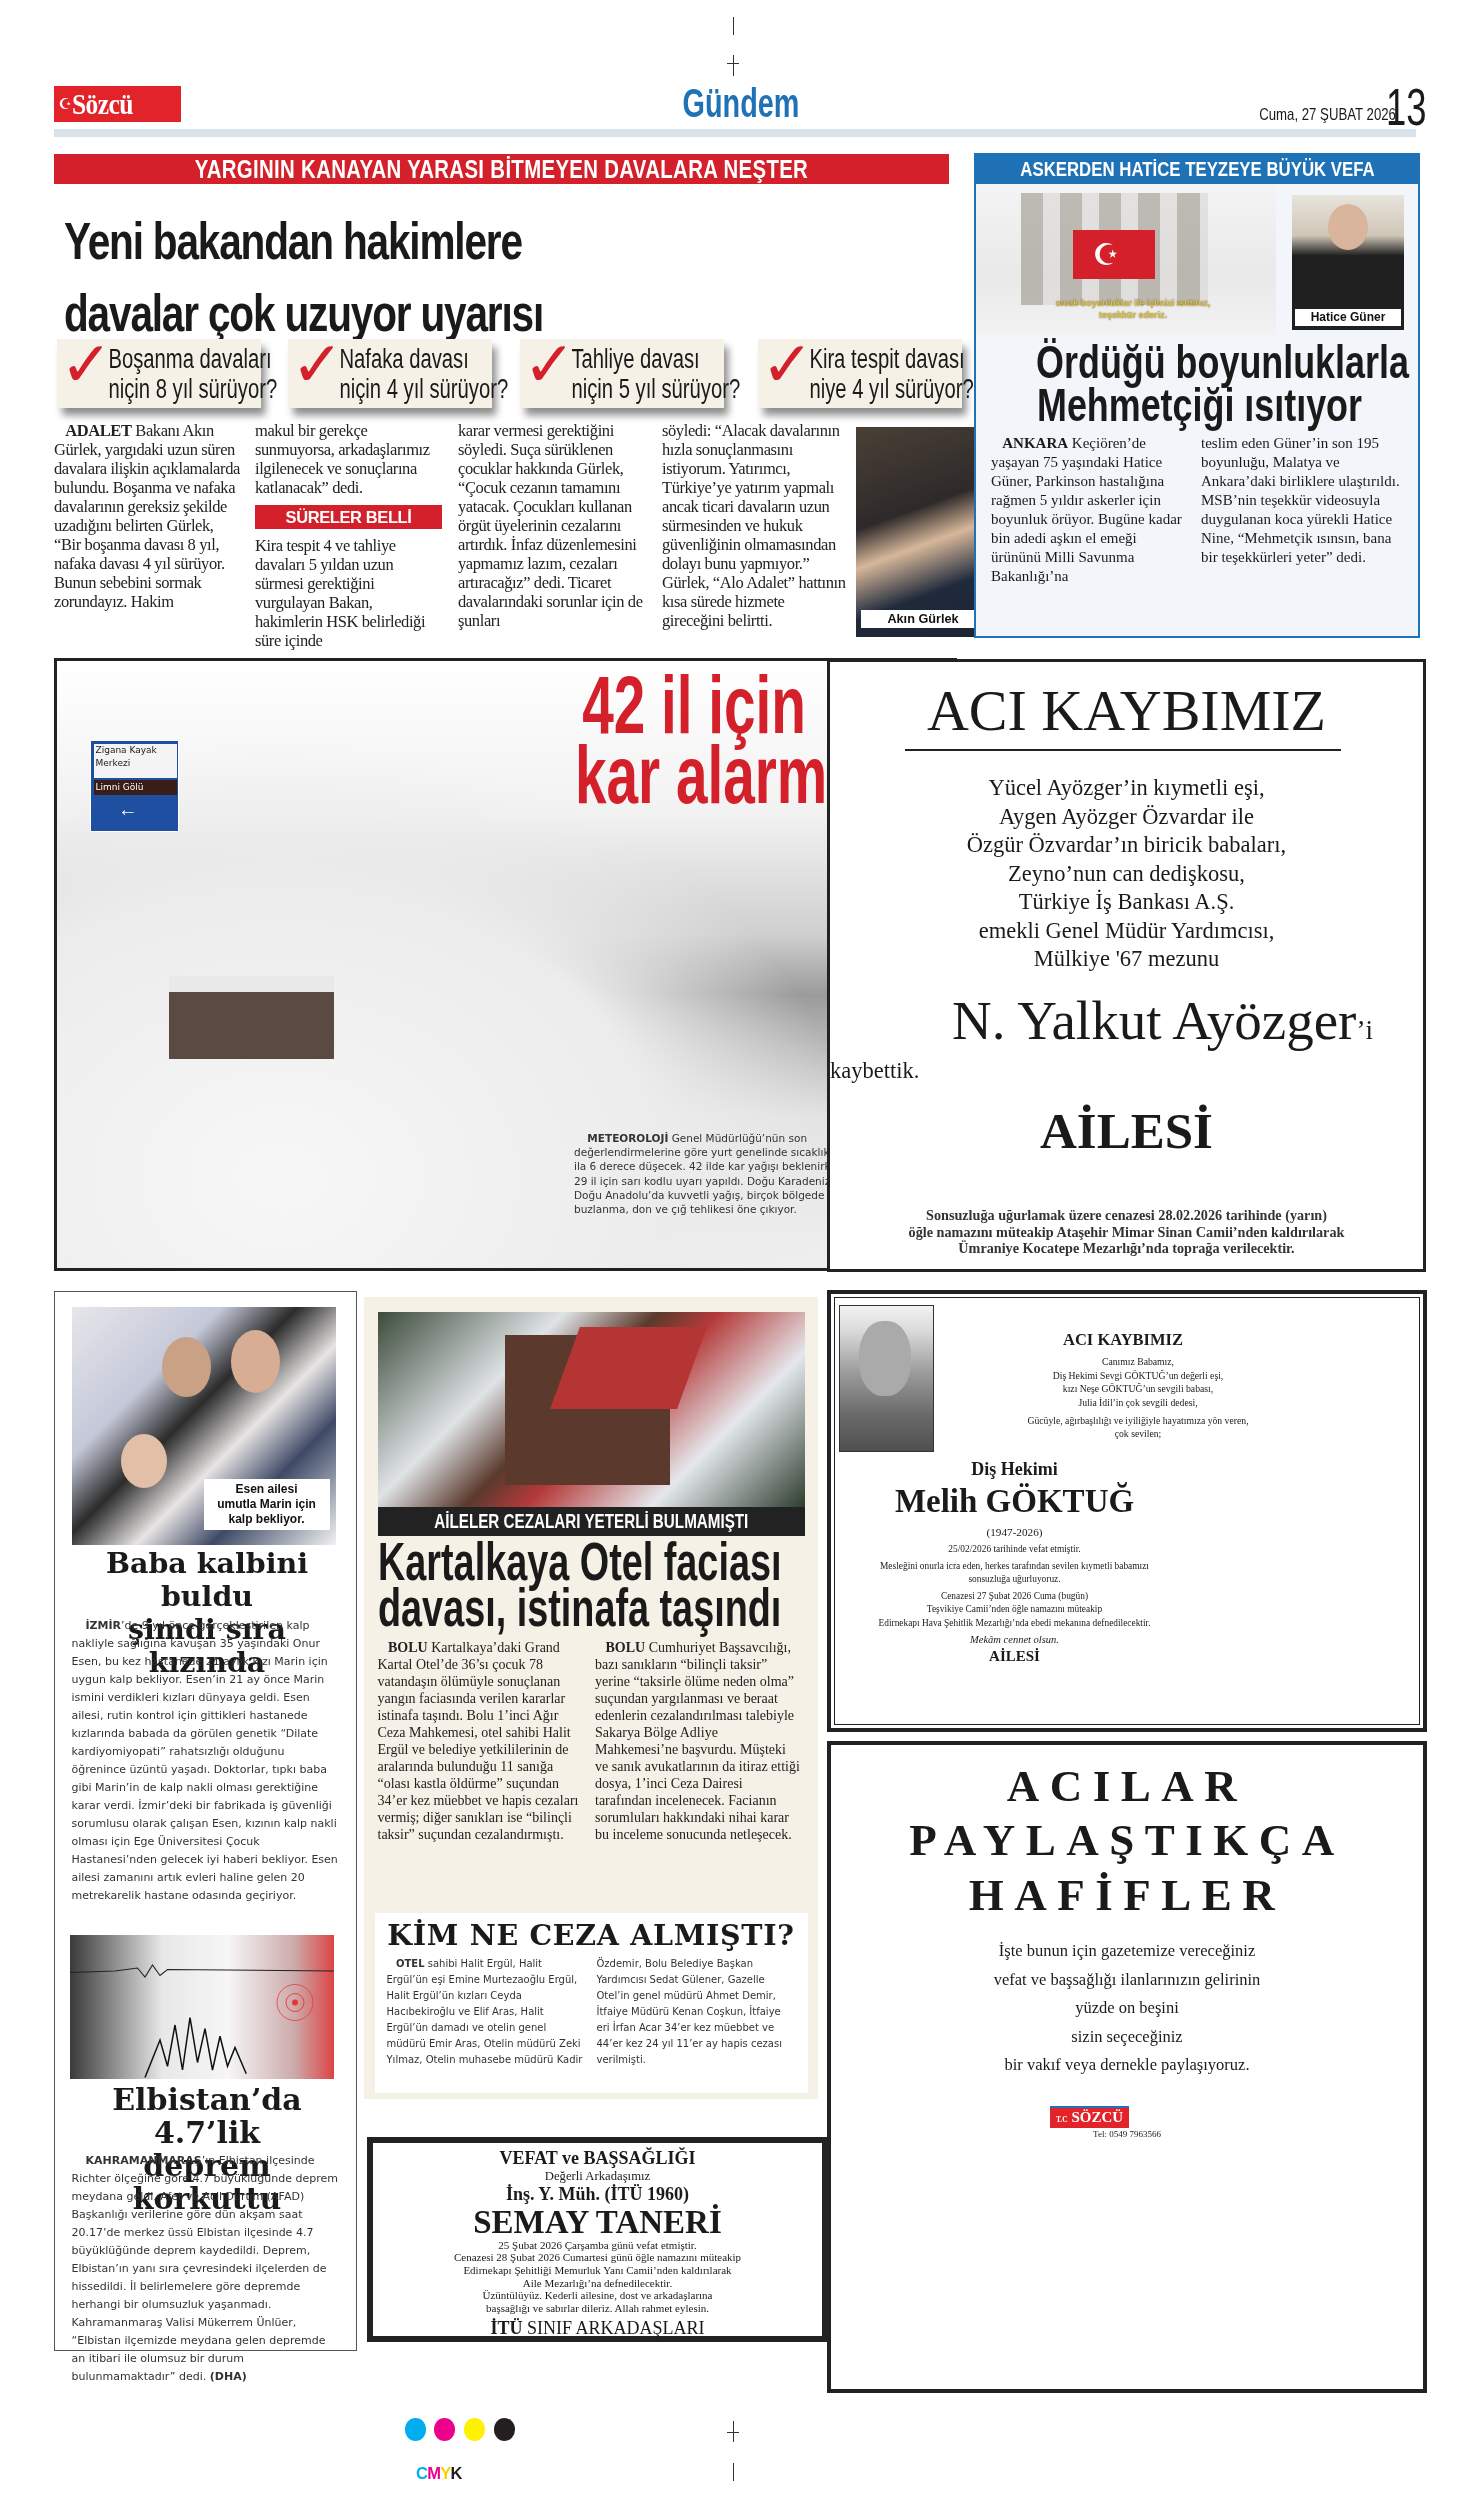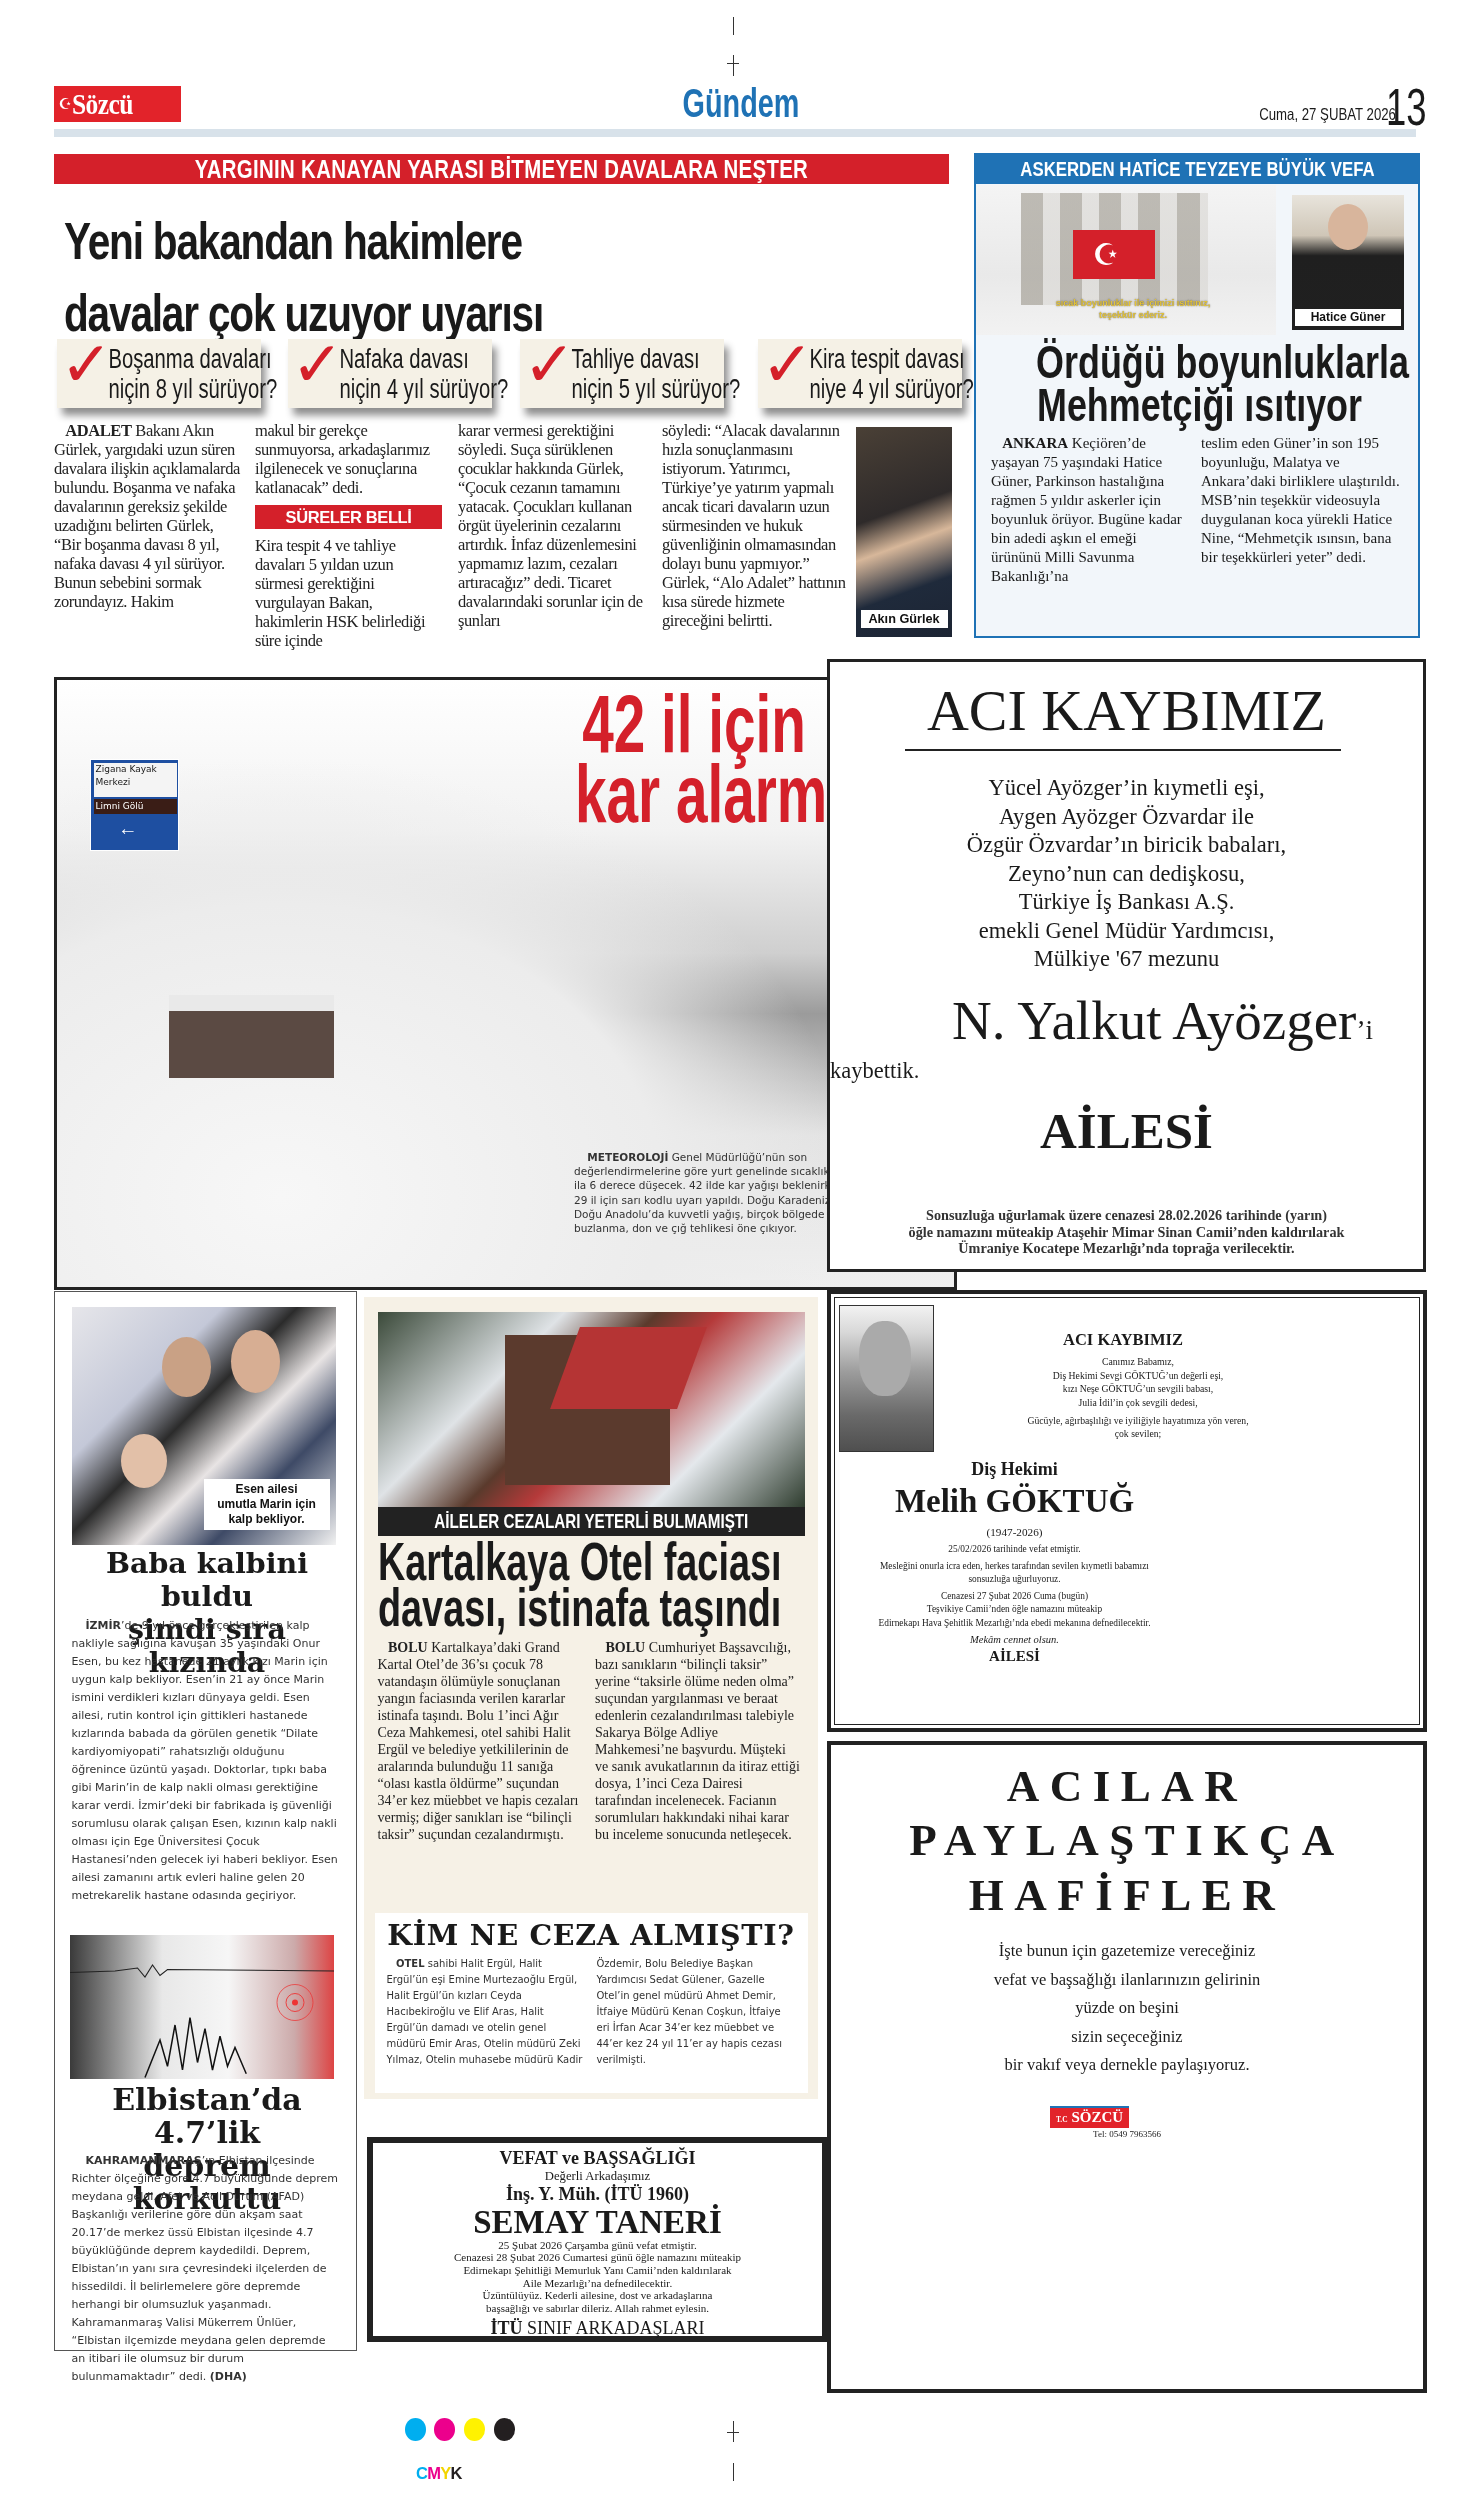--- a/index.html
+++ b/index.html
@@ -33,21 +33,21 @@
   .qcard .qtxt{position:absolute;left:30px;right:3px;top:4.5px;text-align:center;font-family:"Liberation Sans",sans-serif;font-size:27px;line-height:30px;}
   .qcard .qtxt div{transform:scaleX(.75);white-space:nowrap;}
   
   .col{position:absolute;font-size:16.5px;line-height:19px;color:#222;}
   .col.narrow{font-family:"Liberation Serif",serif;letter-spacing:-0.4px;}
   .lead{font-weight:bold;}
   .subhead-red{background:#d4202a;color:#fff;text-align:center;font-family:"Liberation Sans",sans-serif;font-weight:bold;font-size:16.5px;line-height:24px;margin:7.5px 0;}
   .photo{position:absolute;overflow:hidden;}
   .caption-box{position:absolute;background:#fff;font-family:"Liberation Sans",sans-serif;font-weight:bold;color:#111;text-align:center;}
   
-  .snow{position:absolute;left:54px;top:677px;width:897px;height:607px;border:3px solid #222;background:#fff;overflow:hidden;}
+  .snow{position:absolute;left:54px;top:658px;width:897px;height:607px;border:3px solid #222;background:#fff;overflow:hidden;}
   .snow-title{position:absolute;left:419px;top:9px;width:330px;text-align:right;color:#d4202a;font-family:"Liberation Sans",sans-serif;font-weight:bold;font-size:81px;line-height:70px;}
   .snow-title div{transform:scaleX(.7);transform-origin:right;white-space:nowrap;}
   .snow-text{position:absolute;left:517px;top:470px;width:285px;font-family:"DejaVu Sans",sans-serif;font-size:10.5px;line-height:14.2px;color:#333;}
   
   .obit1{position:absolute;left:827px;top:659px;width:593px;height:607px;border:3.7px solid #222;background:#fff;}
   .obit1 .t1{position:absolute;left:0;width:100%;top:15px;text-align:center;font-size:58px;font-family:"Liberation Serif",serif;}
   .obit1 .rule{position:absolute;left:75px;right:82px;top:87px;height:2.2px;background:#222;}
   .obit1 .lines{position:absolute;left:0;width:100%;top:112px;text-align:center;font-size:22.5px;line-height:28.5px;}
   .obit1 .name{position:absolute;left:0;width:100%;top:327px;text-align:center;font-size:55px;padding-left:36px;}
   .obit1 .name small{font-size:27px;}
@@ -135,21 +135,21 @@
 </div>
 
 <div class="col narrow" style="left:54px;top:421px;width:187px;">&nbsp;&nbsp;&nbsp;<span class="lead">ADALET</span><span> Bakanı Akın Gürlek, yargıdaki uzun süren davalara ilişkin açıklamalarda bulundu. Boşanma ve nafaka davalarının gereksiz şekilde uzadığını belirten Gürlek, “Bir boşanma davası 8 yıl, nafaka davası 4 yıl sürüyor. Bunun sebebini sormak zorundayız. Hakim</span></div>
 <div class="col narrow" style="left:255px;top:421px;width:187px;">
   <span>makul bir gerekçe sunmuyorsa, arkadaşlarımız ilgilenecek ve sonuçlarına katlanacak” dedi.</span>
   <div class="subhead-red">SÜRELER BELLİ</div>
   <span>Kira tespit 4 ve tahliye davaları 5 yıldan uzun sürmesi gerektiğini vurgulayan Bakan, hakimlerin HSK belirlediği süre içinde</span>
 </div>
 <div class="col narrow" style="left:458px;top:421px;width:187px;"><span>karar vermesi gerektiğini söyledi. Suça sürüklenen çocuklar hakkında Gürlek, “Çocuk cezanın tamamını yatacak. Çocukları kullanan örgüt üyelerinin cezalarını artırdık. İnfaz düzenlemesini yapmamız lazım, cezaları artıracağız” dedi.  Ticaret davalarındaki sorunlar için de şunları</span></div>
 <div class="col narrow" style="left:662px;top:421px;width:184px;"><span>söyledi: “Alacak davalarının hızla sonuçlanmasını istiyorum. Yatırımcı, Türkiye’ye yatırım yapmalı ancak ticari davaların uzun sürmesinden ve hukuk güvenliğinin olmamasından dolayı bunu yapmıyor.” Gürlek, “Alo Adalet” hattının kısa sürede hizmete gireceğini belirtti.</span></div>
-<div class="photo" style="left:856px;top:427px;width:96px;height:210px;background:linear-gradient(160deg,#4a4036 0%,#2e2a2a 40%,#d7b79a 55%,#1f2a3b 75%,#1c2433 100%);">
+<div class="photo" style="left:856px;top:427px;width:96px;height:210px;background:linear-gradient(160deg,#4a4036 0%,#2e2a2a 40%,#d7b79a 55%,#1f2a3b 75%,#1c2433 100%);padding-left:38px;">
   <div class="caption-box" style="left:4.5px;right:4.5px;bottom:9px;font-size:12.7px;line-height:18px;">Akın Gürlek</div>
 </div>
 
 <div class="box-blue">
   <div class="kicker-blue"><span>ASKERDEN HATİCE TEYZEYE BÜYÜK VEFA</span></div>
   <div class="photo" style="left:0;top:30px;width:300px;height:150px;background:linear-gradient(180deg,#f4f4f4 0%,#e9e9e9 60%,#f2f2f2 100%);">
     <div class="abs" style="left:45px;top:7.5px;width:187px;height:112px;background:repeating-linear-gradient(90deg,#9a958a 0 22.5px,#d8d6d2 22.5px 39px);opacity:.6;"></div>
     <div class="abs" style="left:97px;top:45px;width:82px;height:49px;background:#d4202a;">
       <span class="abs" style="left:19.5px;top:6px;color:#fff;font-size:30px;line-height:37px;">☪</span>
     </div>

